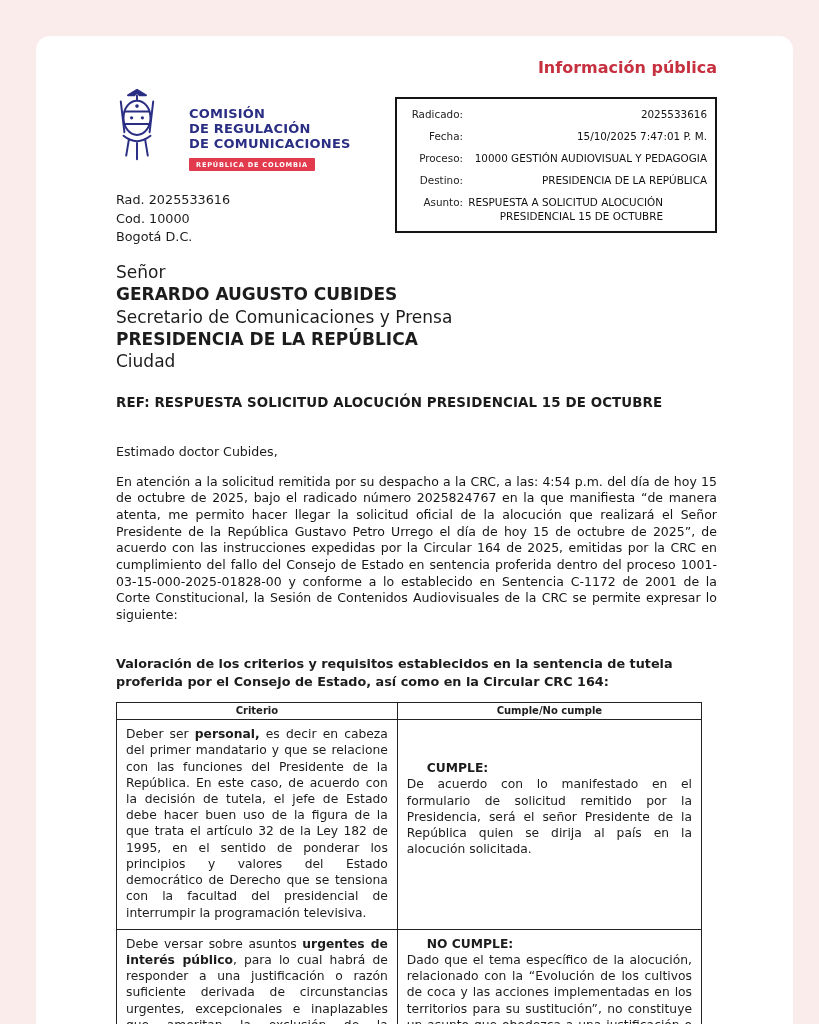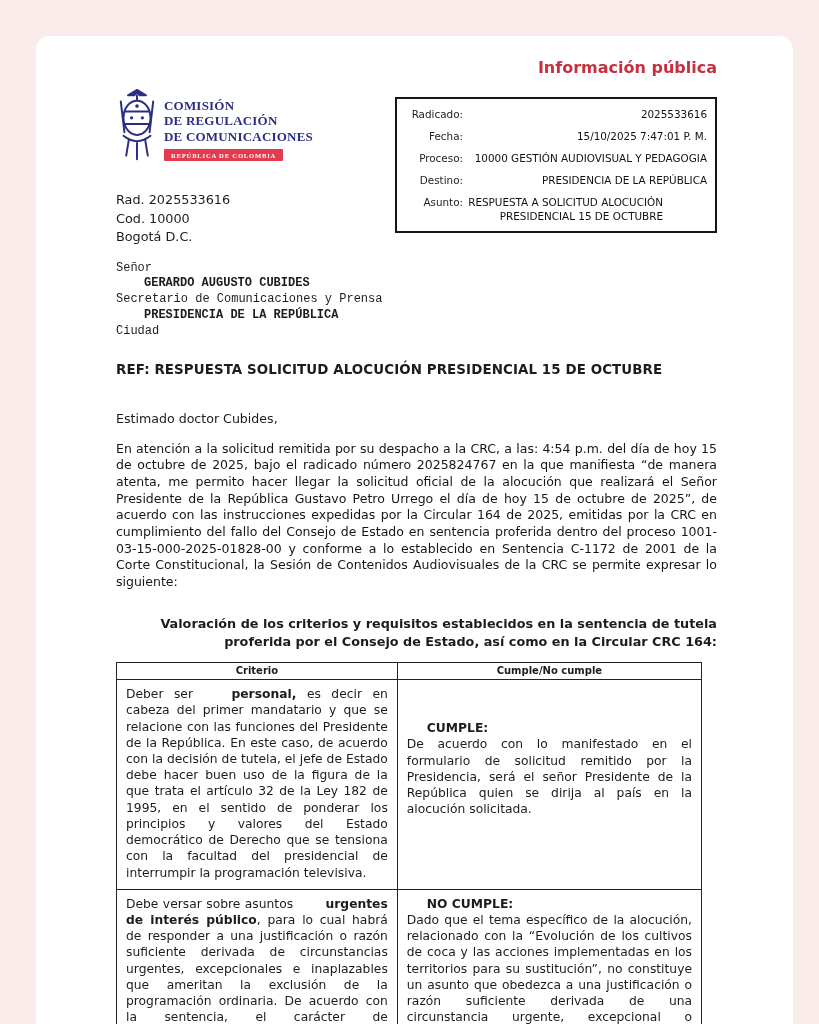--- a/index.html
+++ b/index.html
@@ -16,47 +16,47 @@
     position:absolute;left:36px;top:36px;width:757px;height:988px;
     background:#fff;border-radius:14px 14px 0 0;
     padding:22px 76px 14px 80px;
   }
   .info-publica{
     text-align:right;font-size:16px;font-weight:600;color:#c6303f;
     margin:0 0 6px 0;
   }
   
   .header-row{display:flex;justify-content:space-between;align-items:flex-start;}
-  .logo-row{display:flex;align-items:center;gap:0;margin-left:-6px;font-family:Liberation Serif, serif;}
+  .logo-row{display:flex;align-items:flex-end;gap:25px;margin-left:-6px;}
   .logo-text{margin-top:6px;}
   .logo-line{font-size:13px;font-weight:bold;color:#2b2f84;line-height:1.18;letter-spacing:.2px;}
   .logo-banner{
     display:inline-block;background:#e23b4e;color:#fff;
     font-size:6.6px;font-weight:bold;letter-spacing:.8px;
     padding:2.5px 7px;margin-top:1px;border-radius:1px;
   }
   .rad-block{margin-top:20px;font-size:12.8px;line-height:1.45;}
   .meta-box{
     width:322px;border:2px solid #151515;background:#fff;
     padding:9px 8px 8px 8px;margin-top:14px;
   }
   .meta-row{display:flex;font-size:10.4px;line-height:1.3;margin-bottom:8.5px;text-align:right;}
   .meta-row:last-child{margin-bottom:0;}
   .meta-label{width:58px;flex:none;color:#222;}
   .meta-value{flex:1;color:#111;}
   
-  .addressee{margin-top:14px;font-size:12px;line-height:1.32;font-family:Liberation Mono, monospace;}
-  .b{font-weight:bold;margin-left:28px;}
+  .addressee{margin-top:14px;font-size:17px;line-height:1.32;}
+  .b{font-weight:bold;}
   .ref-line{margin-top:22px;font-size:13.4px;font-weight:bold;letter-spacing:.1px;}
   .greeting{margin-top:34px;font-size:12.6px;}
   .body-par{
     margin-top:15px;font-size:12.5px;line-height:1.33;text-align:justify;color:#161616;
   }
   .section-heading{
-    margin-top:25px;font-size:12.8px;font-weight:bold;text-align:right;line-height:1.35;
+    margin-top:32px;font-size:12.8px;font-weight:bold;text-align:left;line-height:1.35;
   }
   
   table.criteria{
     width:586px;margin:12px auto 0 0;border-collapse:collapse;
     font-size:12.3px;line-height:1.32;
   }
   table.criteria th{
     border:1.5px solid #222;font-size:10px;font-weight:bold;
     padding:1px 4px 2px;text-align:center;
   }

